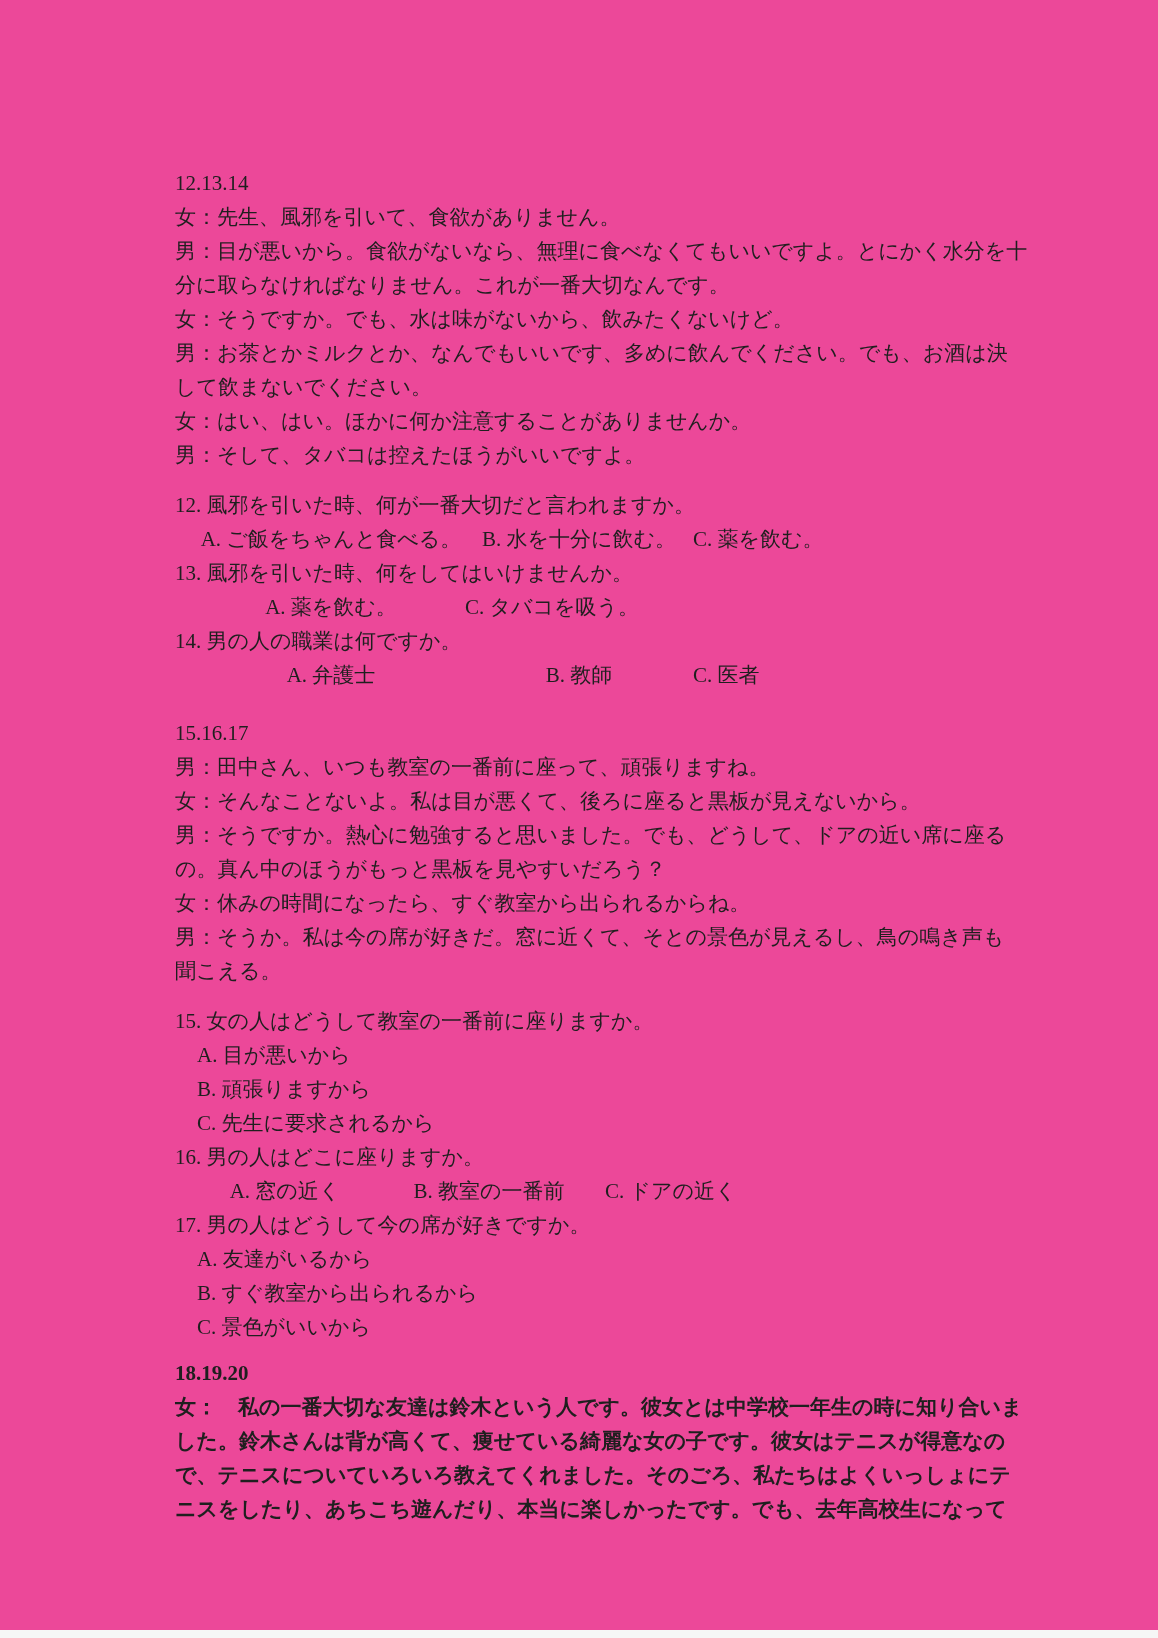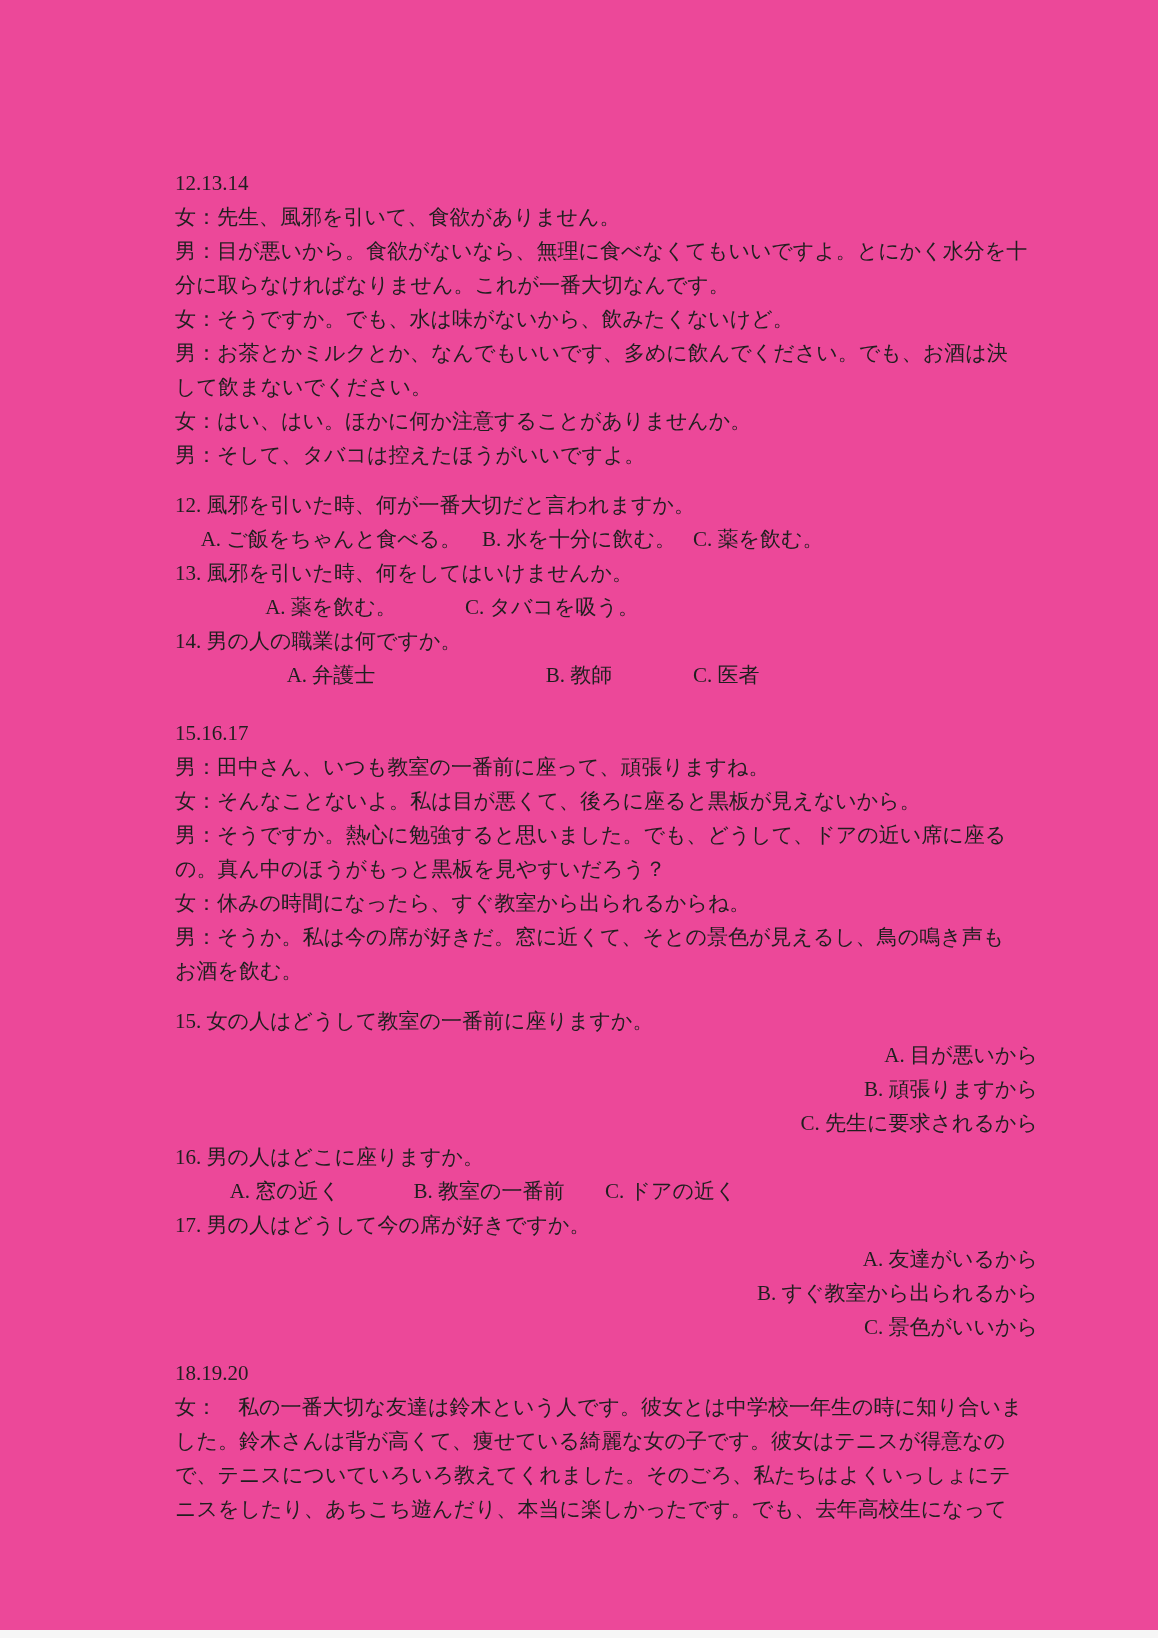--- a/index.html
+++ b/index.html
@@ -28,33 +28,33 @@
     white-space: nowrap;
   }
   .qblock {
     margin-top: 16px;
   }
   .sec2 {
     margin-top: 24px;
   }
   .sec3 {
     margin-top: 12px;
+    font-weight: bold;
   }
   .opt-row {
     display: flex;
     padding-left: 22px;
     text-align: center;
   }
   .opt-row .col-a { display: inline-block; width: 268px; }
   .opt-row .col-b { display: inline-block; width: 228px; }
   .opt-row.narrow .col-a { width: 176px; }
   .opt-row.narrow .col-b { width: 232px; }
   .opt-line {
     padding-left: 22px;
-    text-align: right;
   }
   .page-edge {
     position: absolute;
     left: 0;
     right: 0;
     bottom: 0;
     height: 8px;
     background: #f6f6f6;
   }
 </style>
@@ -97,21 +97,21 @@
     </section>
 
     <section class="block sec2">
       <div class="line">15.16.17</div>
       <div class="line">男：田中さん、いつも教室の一番前に座って、頑張りますね。</div>
       <div class="line">女：そんなことないよ。私は目が悪くて、後ろに座ると黒板が見えないから。</div>
       <div class="line">男：そうですか。熱心に勉強すると思いました。でも、どうして、ドアの近い席に座る</div>
       <div class="line">の。真ん中のほうがもっと黒板を見やすいだろう？</div>
       <div class="line">女：休みの時間になったら、すぐ教室から出られるからね。</div>
       <div class="line">男：そうか。私は今の席が好きだ。窓に近くて、そとの景色が見えるし、鳥の鳴き声も</div>
-      <div class="line">お酒を飲む。</div>
+      <div class="line">聞こえる。</div>
 
       <div class="qblock">
         <div class="line">15. 女の人はどうして教室の一番前に座りますか。</div>
         <div class="line opt-line">A. 目が悪いから</div>
         <div class="line opt-line">B. 頑張りますから</div>
         <div class="line opt-line">C. 先生に要求されるから</div>
         <div class="line">16. 男の人はどこに座りますか。</div>
         <div class="line opt-row narrow">
           <span class="col-a">A. 窓の近く</span>
           <span class="col-b">B. 教室の一番前</span>

